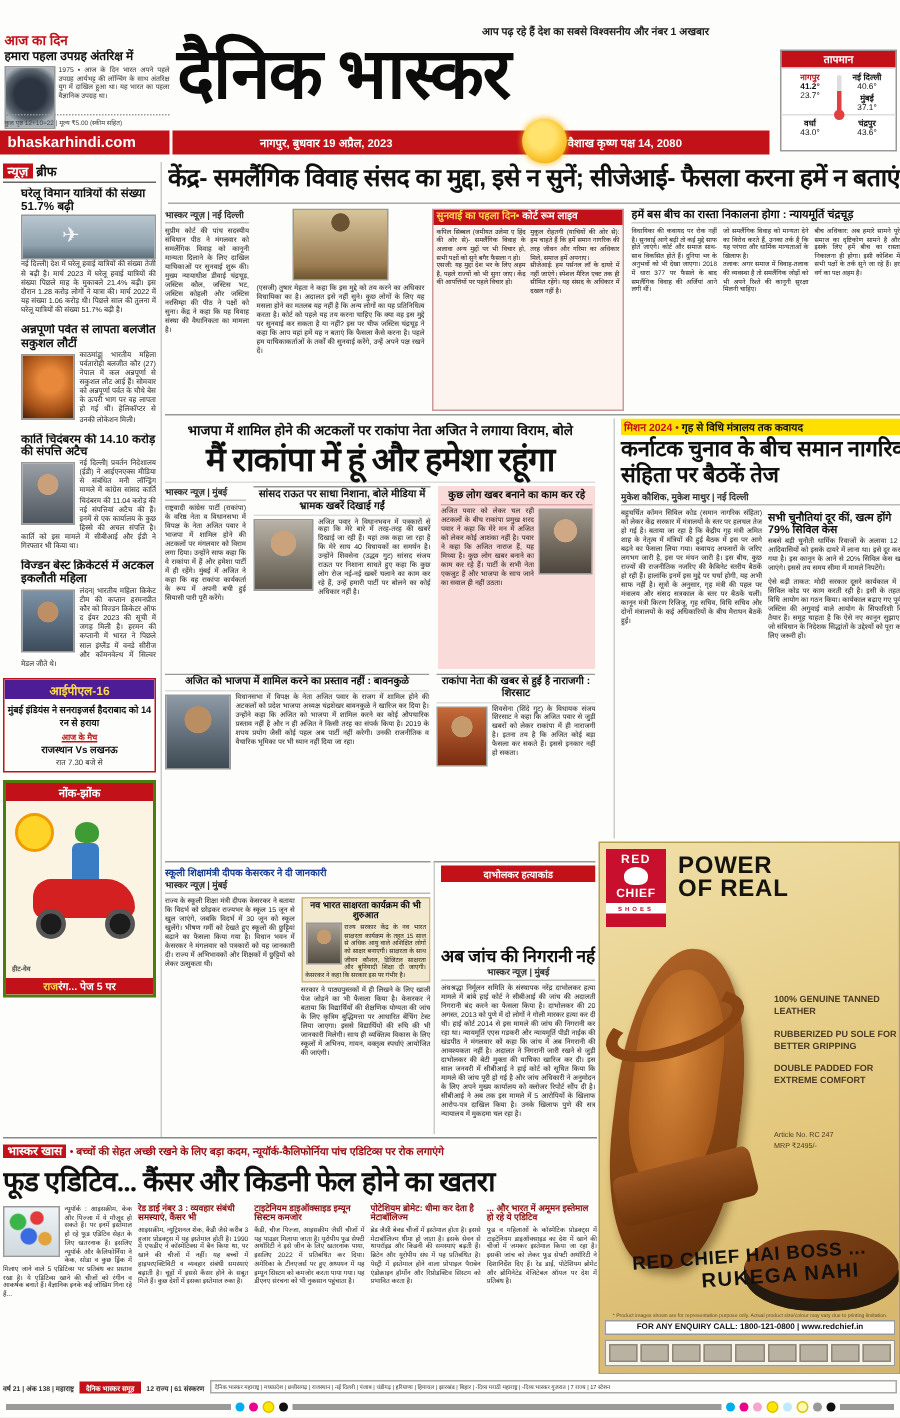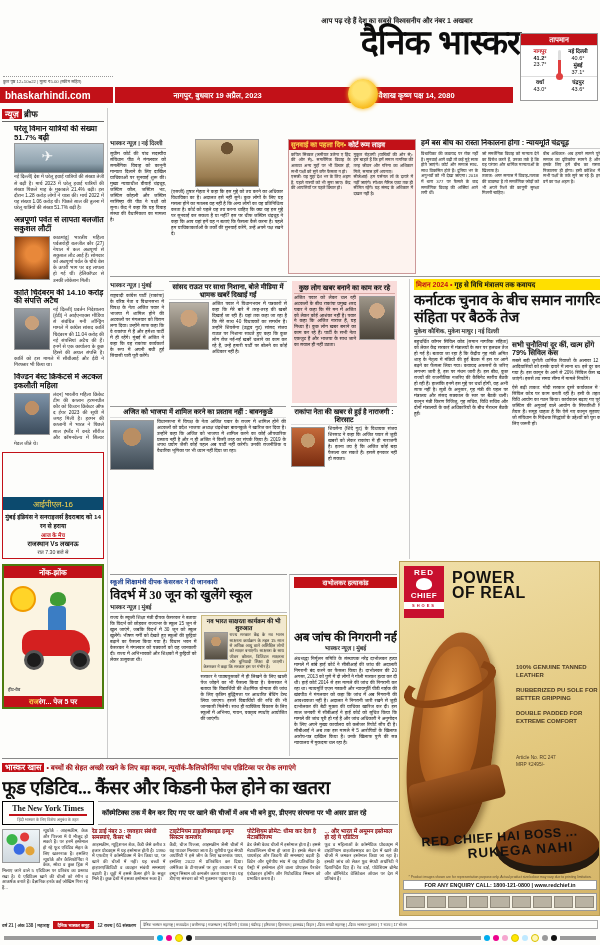--- a/index.html
+++ b/index.html
@@ -12,21 +12,21 @@
   
   .today{left:3px;top:20px;width:110px;height:66px;}
   .today-label{color:#c21118;font-weight:bold;font-size:9px;}
   .today-title{font-weight:bold;font-size:8px;line-height:1.1;margin:1px 0;}
   .today-row{display:flex;gap:2px;}
   .ph-satellite{width:34px;height:42px;flex:0 0 34px;background:radial-gradient(circle at 50% 45%,#2b3440 38%,#59646e 60%,#aab3ba 75%);border:1px solid #888;}
   .today-body{font-size:4.6px;line-height:1.25;color:#333;}
   .price-line{left:3px;top:76px;width:110px;font-size:4.3px;color:#444;border-top:1px dotted #999;padding-top:1px;}
   .webbar{left:0;top:87px;width:113px;height:16px;background:#c21118;color:#fff;font-weight:bold;font-size:10px;display:flex;align-items:center;padding-left:5px;box-sizing:border-box;}
   .tagline{left:282px;top:16px;width:230px;font-size:7px;font-weight:bold;color:#222;text-align:center;}
-  .masthead{left:118px;top:22px;width:402px;text-align:right;font-size:34px;font-weight:bold;line-height:1.2;color:#0c0c0c;letter-spacing:-1px;font-family:Liberation Sans, sans-serif;}
+  .masthead{left:118px;top:22px;width:402px;text-align:left;font-size:47px;font-weight:bold;line-height:1.2;color:#0c0c0c;letter-spacing:-1px;font-family:Liberation Serif, serif;}
   .datebar{left:115px;top:87px;width:398px;height:16px;background:#c21118;color:#fff;font-weight:bold;font-size:7.5px;display:flex;align-items:center;justify-content:space-around;}
   .sun{left:348px;top:79px;width:30px;height:30px;border-radius:50%;background:radial-gradient(circle at 45% 40%,#ffe36e 35%,#f7b614 75%,#ef9a00);z-index:5;box-shadow:0 0 4px #f7b614;}
   .weather{left:520px;top:33px;width:78px;height:68px;border:1px solid #999;background:#fff;font-size:5.5px;box-sizing:border-box;}
   .weather-title{background:#c21118;color:#fff;font-weight:bold;font-size:7px;text-align:center;padding:1px 0;}
   .wx-grid{display:flex;flex-wrap:wrap;}
   .wx-cell{width:50%;box-sizing:border-box;text-align:center;padding:1px 0;border-top:1px solid #ddd;}
   .wx-city{font-weight:bold;}
   .wx-city.red{color:#c21118;}
   .thermo{position:absolute;left:37px;top:16px;width:3px;height:26px;background:linear-gradient(#ddd 40%,#e04040 40%);border-radius:2px;}
   .thermo:after{content:"";position:absolute;left:-2px;bottom:-4px;width:7px;height:7px;border-radius:50%;background:#e04040;}
@@ -39,21 +39,21 @@
   .sb-item{margin-bottom:5px;overflow:hidden;padding-left:12px;}
   .sb-title{font-weight:bold;font-size:7.8px;line-height:1.12;margin-bottom:1px;}
   .sb-body{font-size:4.8px;line-height:1.28;color:#222;}
   .ph{border:1px solid #999;box-sizing:border-box;}
   .ph-plane{width:100%;height:30px;background:linear-gradient(#b9c6cf,#8fa2ae 70%,#5d6f7a);position:relative;margin:1px 0;}
   .ph-plane:after{content:"✈";position:absolute;left:30%;top:4px;color:#f3f5f6;font-size:14px;}
   .ph-orange{float:left;width:36px;height:44px;margin:1px 3px 1px 0;background:radial-gradient(circle at 55% 40%,#e8883a 25%,#9c4a14 70%,#3f2008);}
   .ph-man{float:left;width:36px;height:42px;margin:1px 3px 1px 0;background:radial-gradient(circle at 50% 35%,#c9a07a 22%,rgba(0,0,0,0) 23%),linear-gradient(#9aa0a6,#4e555c);}
   .ph-woman{float:left;width:36px;height:42px;margin:1px 3px 1px 0;background:radial-gradient(circle at 50% 35%,#bd8f66 22%,rgba(0,0,0,0) 23%),linear-gradient(#7e93a8,#3c4c5c);}
   .ipl{border:1px solid #c21118;margin-bottom:5px;text-align:center;overflow:hidden;}
-  .ipl-head{background:#0c4a6e;color:#ffd94d;font-weight:normal;font-size:8px;padding:1px 0;margin-top:44px;}
+  .ipl-head{background:#4c1d95;color:#ffd94d;font-weight:bold;font-size:8px;padding:1px 0;}
   .ipl-res{font-size:6.2px;font-weight:bold;padding:2px 2px 1px;}
   .ipl-today{color:#c21118;font-weight:bold;font-size:5.5px;text-decoration:underline;}
   .ipl-match{font-size:6.5px;font-weight:bold;}
   .ipl-time{font-size:5.2px;color:#333;padding-bottom:2px;}
   .cartoon{border:2px solid #4d7c0f;overflow:hidden;}
   .cartoon-head{background:#c21118;color:#fff;font-weight:bold;font-size:7.5px;text-align:center;padding:1px 0;}
   .cartoon-canvas{position:relative;height:118px;background:#fbf4e2;}
   .c-sun{position:absolute;left:6px;top:8px;width:22px;height:22px;border-radius:50%;background:#ffd428;border:2px solid #f09c00;}
   .c-head{position:absolute;left:46px;top:14px;width:16px;height:14px;border-radius:50% 50% 40% 40%;background:#3f9c35;}
   .c-bodyman{position:absolute;left:44px;top:28px;width:18px;height:30px;background:#3b7dc4;border-radius:4px;}
@@ -165,20 +165,28 @@
   .pfoot .eds{flex:1;border:1px solid #aaa;padding:1px 2px;font-weight:normal;font-size:3.8px;white-space:nowrap;overflow:hidden;}
   .dots{left:0;top:933px;width:600px;height:9px;display:flex;align-items:center;gap:3px;padding:0 4px;box-sizing:border-box;}
   .dbar{height:4px;background:#9a9a9a;}
   .dot{width:6px;height:6px;border-radius:50%;}
 </style>
 </head>
 <body>
 
 <div class="page">
 
+  <div class="abs today">
+    <div class="today-label">आज का दिन</div>
+    <div class="today-title">हमारा पहला उपग्रह अंतरिक्ष में</div>
+    <div class="today-row">
+      <div class="ph ph-satellite"></div>
+      <div class="today-body jt">1975 • आज के दिन भारत अपने पहले उपग्रह आर्यभट्ट की लॉन्चिंग के साथ अंतरिक्ष युग में दाखिल हुआ था। यह भारत का पहला वैज्ञानिक उपग्रह था।</div>
+    </div>
+  </div>
   <div class="abs price-line">कुल पृष्ठ 12+10=22 | मूल्य ₹5.00 (स्कीम सहित)</div>
   <div class="abs webbar">bhaskarhindi.com</div>
 
   <div class="abs tagline">आप पढ़ रहे हैं देश का सबसे विश्वसनीय और नंबर 1 अखबार</div>
   <div class="abs masthead">दैनिक भास्कर</div>
 
   <div class="abs datebar">
     <span>नागपुर, बुधवार 19 अप्रैल, 2023</span>
     <span>वैशाख कृष्ण पक्ष 14, 2080</span>
   </div>
@@ -203,20 +211,21 @@
         <div class="wx-city">वर्धा</div>
         <div>43.0°</div>
       </div>
       <div class="wx-cell">
         <div class="wx-city">चंद्रपुर</div>
         <div>43.6°</div>
       </div>
     </div>
   </div>
 
+  <div class="abs mainhl">केंद्र- समलैंगिक विवाह संसद का मुद्दा, इसे न सुनें; सीजेआई- फैसला करना हमें न बताएं</div>
 
   <div class="abs sidebar">
     <div class="nb-head">
       <span class="nb-tag">न्यूज़</span><span> ब्रीफ</span>
     </div>
 
     <div class="sb-item">
       <div class="sb-title">घरेलू विमान यात्रियों की संख्या 51.7% बढ़ी</div>
       <div class="ph ph-plane"></div>
       <div class="sb-body jt">नई दिल्ली| देश में घरेलू हवाई यात्रियों की संख्या तेजी से बढ़ी है। मार्च 2023 में घरेलू हवाई यात्रियों की संख्या पिछले माह के मुकाबले 21.4% बढ़ी। इस दौरान 1.28 करोड़ लोगों ने यात्रा की। मार्च 2022 में यह संख्या 1.06 करोड़ थी। पिछले साल की तुलना में घरेलू यात्रियों की संख्या 51.7% बढ़ी है।</div>
@@ -290,20 +299,22 @@
       <div class="chd-cols">
         <div class="chd-col jt pre">विधायिका की कवायद पर रोक नहीं है। सुनवाई आगे बढ़ी तो कई मुद्दे साफ होते जाएंगे। कोर्ट और समाज साथ-साथ विकसित होते हैं। दुनिया भर के अनुभवों को भी देखा जाएगा। 2018 में धारा 377 पर फैसले के बाद समलैंगिक विवाह की अर्जियां आने लगी थीं।</div>
         <div class="chd-col jt pre">जो समलैंगिक विवाह को मान्यता देने का विरोध करते हैं, उनका तर्क है कि यह परंपरा और धार्मिक मान्यताओं के खिलाफ है।
 तलाक: अगर समाज में विवाह-तलाक की व्यवस्था है तो समलैंगिक जोड़ों को भी अपने रिश्ते की कानूनी सुरक्षा मिलनी चाहिए।</div>
         <div class="chd-col jt pre">बीच अधिकार: अब हमारे सामने पूरे समाज का दृष्टिकोण सामने है और इसके लिए हमें बीच का रास्ता निकालना ही होगा। इसी कोशिश में सभी पक्षों के तर्क सुने जा रहे हैं। हर वर्ग का पक्ष अहम है।</div>
       </div>
     </div>
   </div>
 
   <div class="abs ajit">
+    <div class="kicker">भाजपा में शामिल होने की अटकलों पर राकांपा नेता अजित ने लगाया विराम, बोले</div>
+    <div class="ajit-hl">मैं राकांपा में हूं और हमेशा रहूंगा</div>
     <div class="ajit-row1">
       <div class="ajit-c1">
         <div class="byline">भास्कर न्यूज़ | मुंबई</div>
         <div class="txt jt">राष्ट्रवादी कांग्रेस पार्टी (राकांपा) के वरिष्ठ नेता व विधानसभा में विपक्ष के नेता अजित पवार ने भाजपा में शामिल होने की अटकलों पर मंगलवार को विराम लगा दिया। उन्होंने साफ कहा कि वे राकांपा में हैं और हमेशा पार्टी में ही रहेंगे। मुंबई में अजित ने कहा कि वह राकांपा कार्यकर्ता के रूप में अपनी बची हुई सियासी पारी पूरी करेंगे।</div>
       </div>
       <div class="rautbox">
         <div class="boxtitle">सांसद राऊत पर साधा निशाना, बोले मीडिया में भ्रामक खबरें दिखाई गईं</div>
         <div class="ph ph-ajit"></div>
         <div class="txt jt">अजित पवार ने विधानभवन में पत्रकारों से कहा कि मेरे बारे में तरह-तरह की खबरें दिखाई जा रही हैं। यहां तक कहा जा रहा है कि मेरे साथ 40 विधायकों का समर्थन है। उन्होंने शिवसेना (उद्धव गुट) सांसद संजय राऊत पर निशाना साधते हुए कहा कि कुछ लोग रोज नई-नई खबरें चलाने का काम कर रहे हैं, उन्हें हमारी पार्टी पर बोलने का कोई अधिकार नहीं है।</div>
       </div>
@@ -338,21 +349,20 @@
       <div class="ucc-c2">
         <div class="ucc-sub">सभी चुनौतियां दूर कीं, खत्म होंगे 79% सिविल केस</div>
         <div class="txt jt">सबसे बड़ी चुनौती धार्मिक रिवाजों के अलावा 12 करोड़ आदिवासियों को इसके दायरे में लाना था। इसे दूर कर लिया गया है। इस कानून के आने से 20% सिविल केस खत्म हो जाएंगे। इससे तय समय सीमा में मामले निपटेंगे।</div>
         <div class="txt jt" style="margin-top:3px;">ऐसे बढ़ी ताकत: मोदी सरकार दूसरे कार्यकाल में कॉमन सिविल कोड पर काम करती रही है। इसी के तहत 22वें विधि आयोग का गठन किया। कार्यकाल बढ़ाए गए पूर्व चीफ जस्टिस की अगुवाई वाले आयोग के सिफारिशी सिद्धांत तैयार हैं। समूह चाहता है कि ऐसे नए कानून सुझाए जाएं, जो संविधान के निदेशक सिद्धांतों के उद्देश्यों को पूरा करने के लिए जरूरी हों।</div>
       </div>
     </div>
   </div>
 
   <div class="abs school">
     <div class="school-kicker">स्कूली शिक्षामंत्री दीपक केसरकर ने दी जानकारी</div>
-    <div class="school-hl">विदर्भ में 30 जून को खुलेंगे स्कूल</div>
     <div class="byline">भास्कर न्यूज़ | मुंबई</div>
     <div class="school-cols">
       <div class="school-c txt jt">राज्य के स्कूली शिक्षा मंत्री दीपक केसरकर ने बताया कि विदर्भ को छोड़कर राज्यभर के स्कूल 15 जून से खुल जाएंगे, जबकि विदर्भ में 30 जून को स्कूल खुलेंगे। भीषण गर्मी को देखते हुए स्कूलों की छुट्टियां बढ़ाने का फैसला किया गया है। विधान भवन में केसरकर ने मंगलवार को पत्रकारों को यह जानकारी दी। राज्य में अभिभावकों और शिक्षकों में छुट्टियों को लेकर उत्सुकता थी।</div>
       <div class="school-c">
         <div class="innerbox">
           <div class="t">नव भारत साक्षरता कार्यक्रम की भी शुरुआत</div>
           <div class="ph ph-kesarkar"></div>
           <div class="txt jt" style="font-size:4.2px;">राज्य सरकार केंद्र के नव भारत साक्षरता कार्यक्रम के तहत 15 साल से अधिक आयु वाले अशिक्षित लोगों को साक्षर बनाएगी। साक्षरता के साथ जीवन कौशल, डिजिटल साक्षरता और बुनियादी शिक्षा दी जाएगी। केसरकर ने कहा कि सरकार इस पर गंभीर है।</div>
         </div>
         <div class="txt jt">सरकार ने पाठ्यपुस्तकों में ही लिखने के लिए खाली पेज जोड़ने का भी फैसला किया है। केसरकर ने बताया कि विद्यार्थियों की शैक्षणिक योग्यता की जांच के लिए कृत्रिम बुद्धिमत्ता पर आधारित बेंचिंग टेस्ट लिया जाएगा। इससे विद्यार्थियों की रुचि की भी जानकारी मिलेगी। साथ ही व्यक्तित्व विकास के लिए स्कूलों में अभिनय, गायन, वक्तृत्व स्पर्धाएं आयोजित की जाएंगी।</div>
@@ -411,28 +421,20 @@
         <i></i>
         <i></i>
     </div>
   </div>
 
   <div class="abs food">
     <div class="food-kicker">
       <span class="tag">भास्कर खास</span><span> • बच्चों की सेहत अच्छी रखने के लिए बड़ा कदम, न्यूयॉर्क-कैलिफोर्निया पांच एडिटिव्स पर रोक लगाएंगे</span>
     </div>
     <div class="food-hl">फूड एडिटिव... कैंसर और किडनी फेल होने का खतरा</div>
-    <div class="food-subrow">
-      <div class="nyt">
-        <div class="t">The New York Times</div>
-        <div class="r"></div>
-        <div class="s">हिंदी भास्कर के लिए विशेष अनुबंध के तहत</div>
-      </div>
-      <div class="deck">कॉस्मेटिक्स तक में बैन कर दिए गए पर खाने की चीजों में अब भी बने हुए, डीएनए संरचना पर भी असर डाल रहे</div>
-    </div>
     <div class="food-cols">
       <div class="food-intro">
         <div class="ph ph-mol"></div>
         <div class="ftxt jt">न्यूयॉर्क : आइसक्रीम, केक और पिज्जा में ये मौजूद हो सकते हैं। पर इनमें इस्तेमाल हो रहे फूड एडिटिव सेहत के लिए खतरनाक हैं। इसलिए न्यूयॉर्क और कैलिफोर्निया ने केक, सोडा व कुछ ड्रिंक में मिलाए जाने वाले 5 एडिटिव्स पर प्रतिबंध का प्रस्ताव रखा है। ये एडिटिव्स खाने की चीजों को रंगीन व आकर्षक बनाते हैं। वैज्ञानिक इनके कई जोखिम गिना रहे हैं...</div>
       </div>
       <div class="food-col">
         <div class="fc-title">रेड डाई नंबर 3 : व्यवहार संबंधी समस्याएं, कैंसर भी</div>
         <div class="ftxt jt">आइसक्रीम, न्यूट्रिशनल शेक, कैंडी जैसे करीब 3 हजार प्रोडक्ट्स में यह इस्तेमाल होती है। 1990 में एफडीए ने कॉस्मेटिक्स में बैन किया था, पर खाने की चीजों में नहीं। यह बच्चों में हाइपरएक्टिविटी व व्यवहार संबंधी समस्याएं बढ़ाती है। चूहों में इससे कैंसर होने के सबूत मिले हैं। कुछ देशों में इसका इस्तेमाल रुका है।</div>
       </div>
       <div class="food-col">

